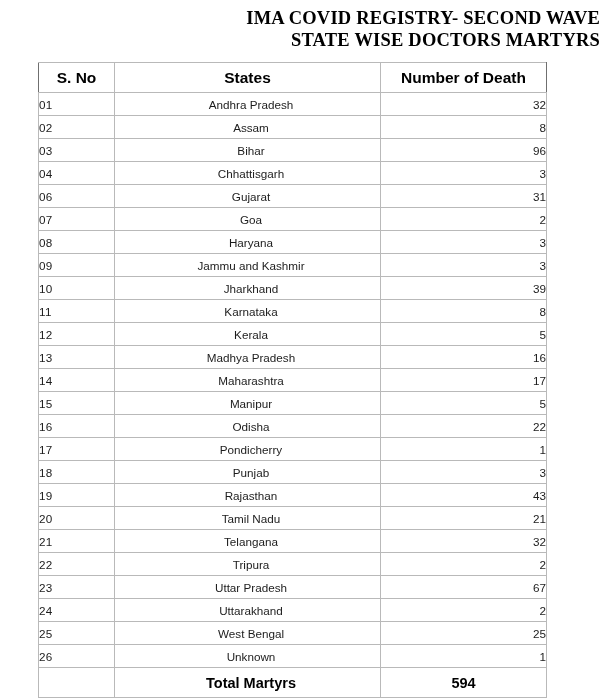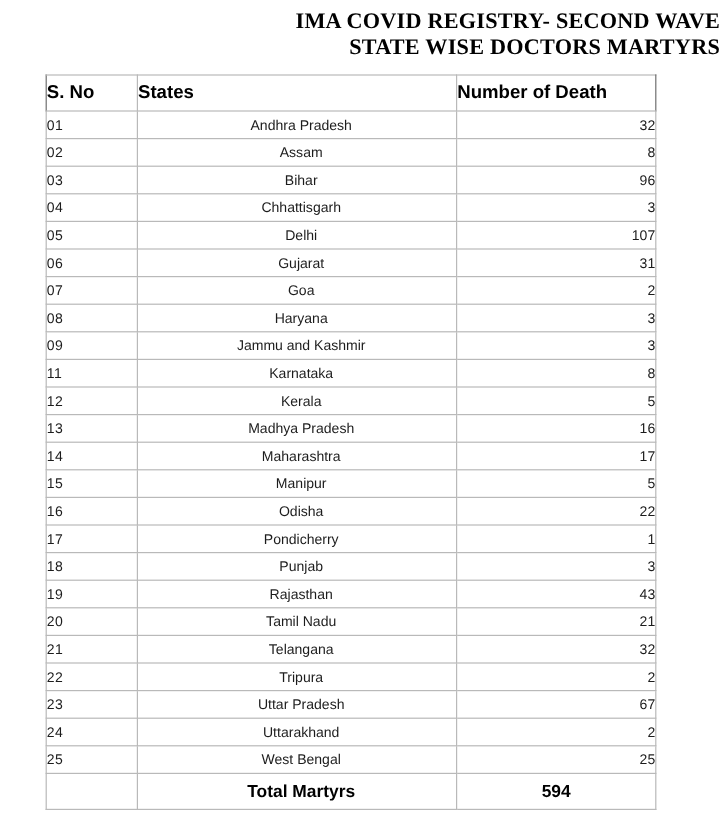--- a/index.html
+++ b/index.html
@@ -53,21 +53,21 @@
     padding: 0;
     vertical-align: middle;
   }
   thead th {
     border-color: #7d7d7d;
     border-top: 1.5px solid #6f6f6f;
     border-bottom: 1.5px solid #6f6f6f;
     height: 29px;
     font-weight: bold;
     font-size: 15.5px;
-    text-align: left;
+    text-align: center;
     color: #000000;
   }
   thead th.h-sno { border-left: 1.5px solid #6f6f6f; }
   thead th.h-death { border-right: 1.5px solid #6f6f6f; }
 
   tbody td {
     height: 22px;
     font-size: 11.7px;
     color: #1c1c1c;
   }
@@ -131,45 +131,45 @@
             <td class="sno">03</td>
             <td class="state">Bihar</td>
             <td class="death">96</td>
           </tr>
           <tr>
             <td class="sno">04</td>
             <td class="state">Chhattisgarh</td>
             <td class="death">3</td>
           </tr>
           <tr>
-            <td class="sno">05</td>
-            <td class="state">Delhi</td>
-            <td class="death">107</td>
-          </tr>
-          <tr>
             <td class="sno">06</td>
             <td class="state">Gujarat</td>
             <td class="death">31</td>
           </tr>
           <tr>
             <td class="sno">07</td>
             <td class="state">Goa</td>
             <td class="death">2</td>
           </tr>
           <tr>
             <td class="sno">08</td>
             <td class="state">Haryana</td>
             <td class="death">3</td>
           </tr>
           <tr>
             <td class="sno">09</td>
             <td class="state">Jammu and Kashmir</td>
             <td class="death">3</td>
           </tr>
           <tr>
+            <td class="sno">10</td>
+            <td class="state">Jharkhand</td>
+            <td class="death">39</td>
+          </tr>
+          <tr>
             <td class="sno">11</td>
             <td class="state">Karnataka</td>
             <td class="death">8</td>
           </tr>
           <tr>
             <td class="sno">12</td>
             <td class="state">Kerala</td>
             <td class="death">5</td>
           </tr>
           <tr>
@@ -229,20 +229,25 @@
           </tr>
           <tr>
             <td class="sno">24</td>
             <td class="state">Uttarakhand</td>
             <td class="death">2</td>
           </tr>
           <tr>
             <td class="sno">25</td>
             <td class="state">West Bengal</td>
             <td class="death">25</td>
+          </tr>
+          <tr>
+            <td class="sno">26</td>
+            <td class="state">Unknown</td>
+            <td class="death">1</td>
           </tr>
           <tr class="total-row">
             <td class="sno"></td>
             <td class="state">Total Martyrs</td>
             <td class="death">594</td>
           </tr>
         </tbody>
     </table>
   </div>
 

